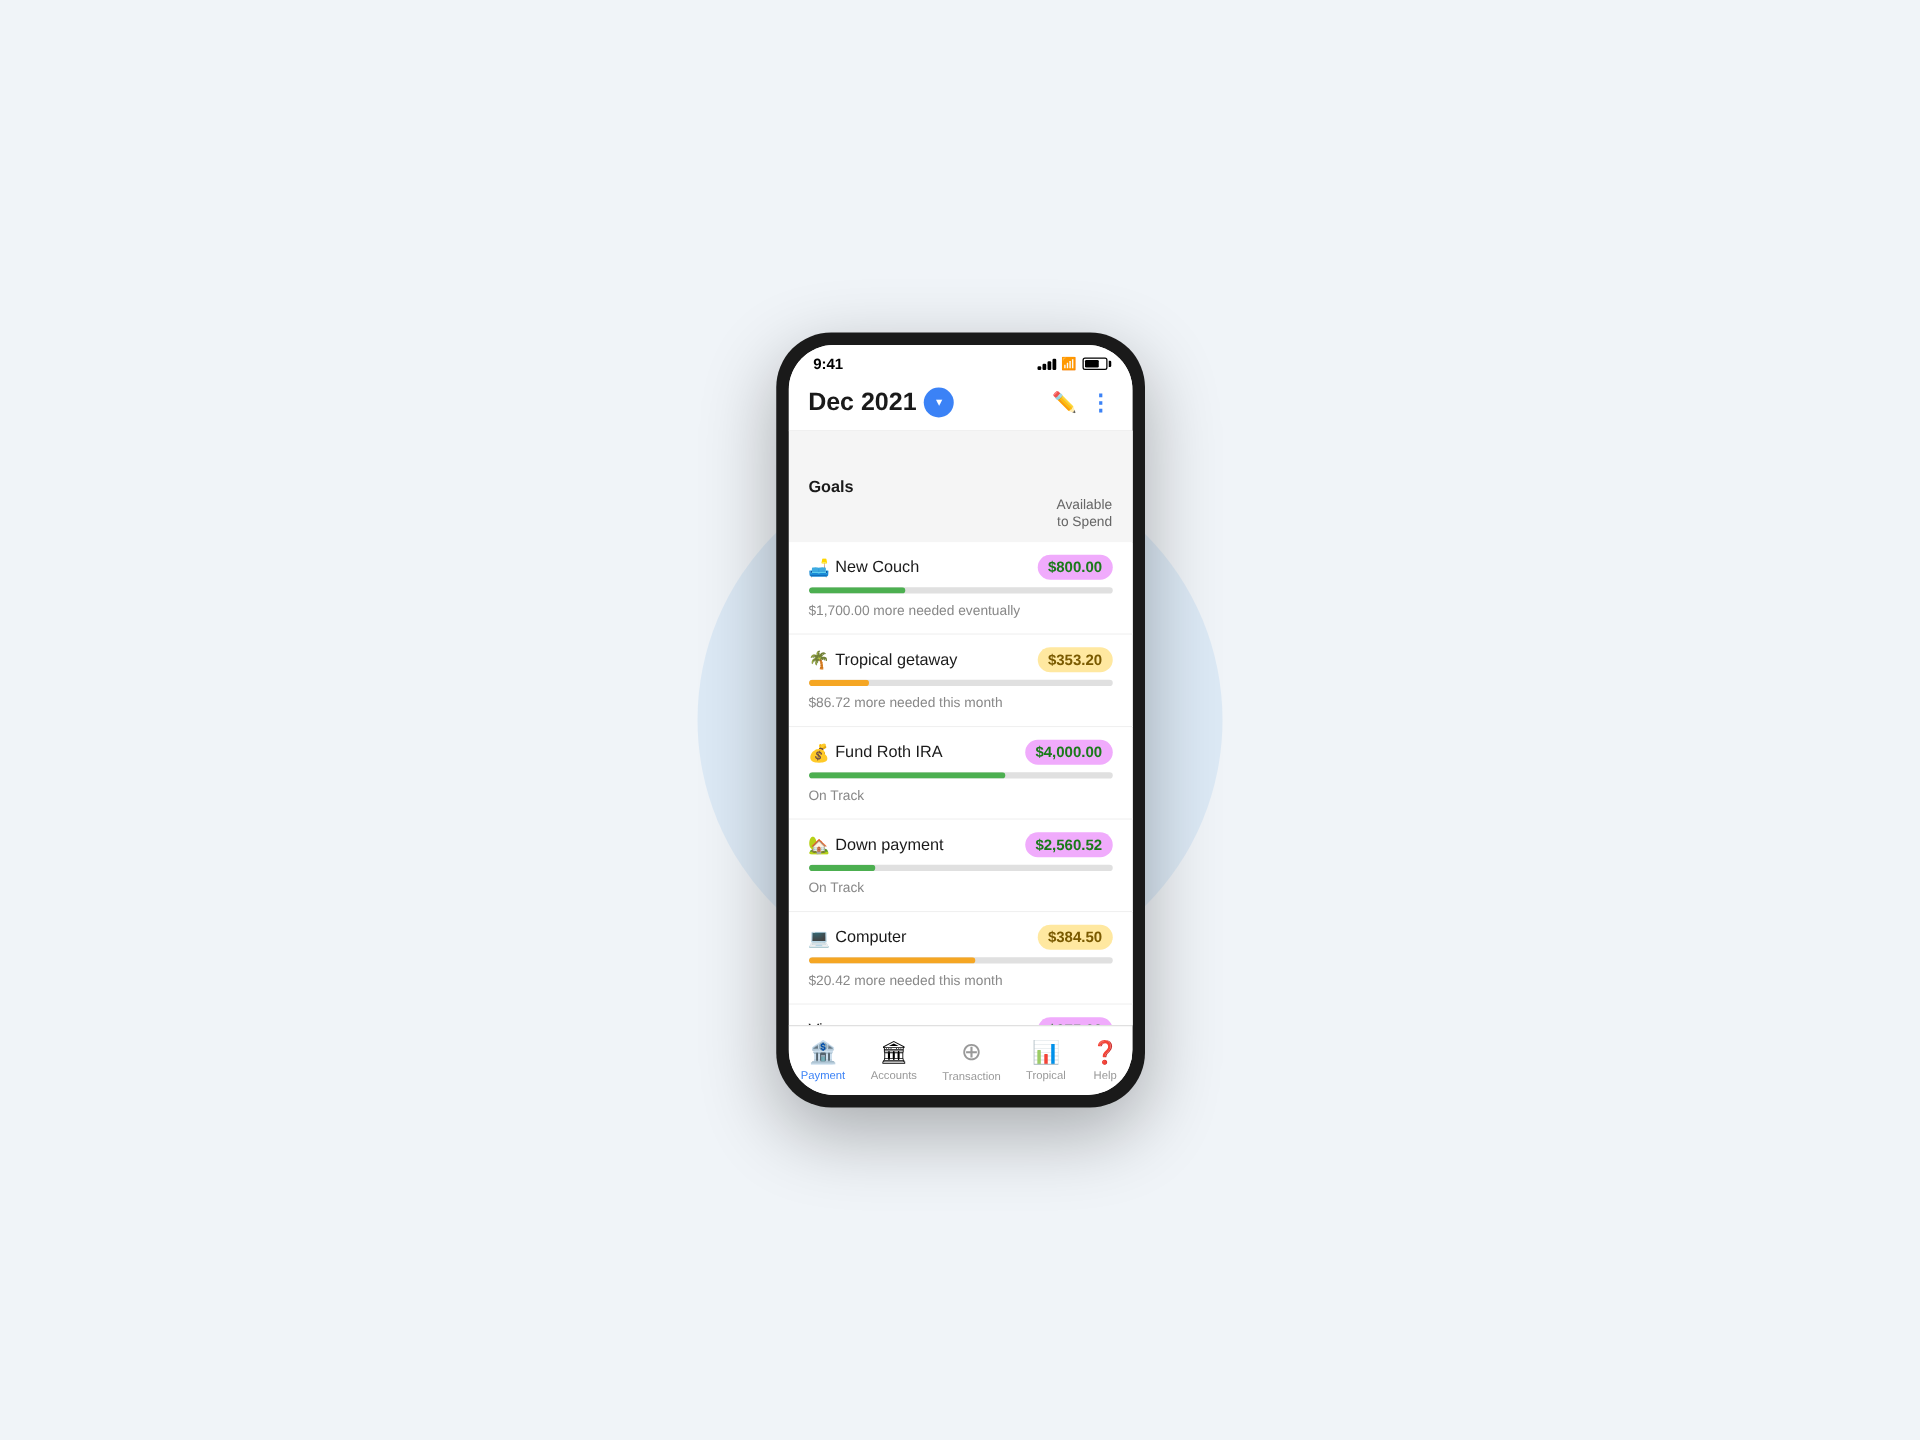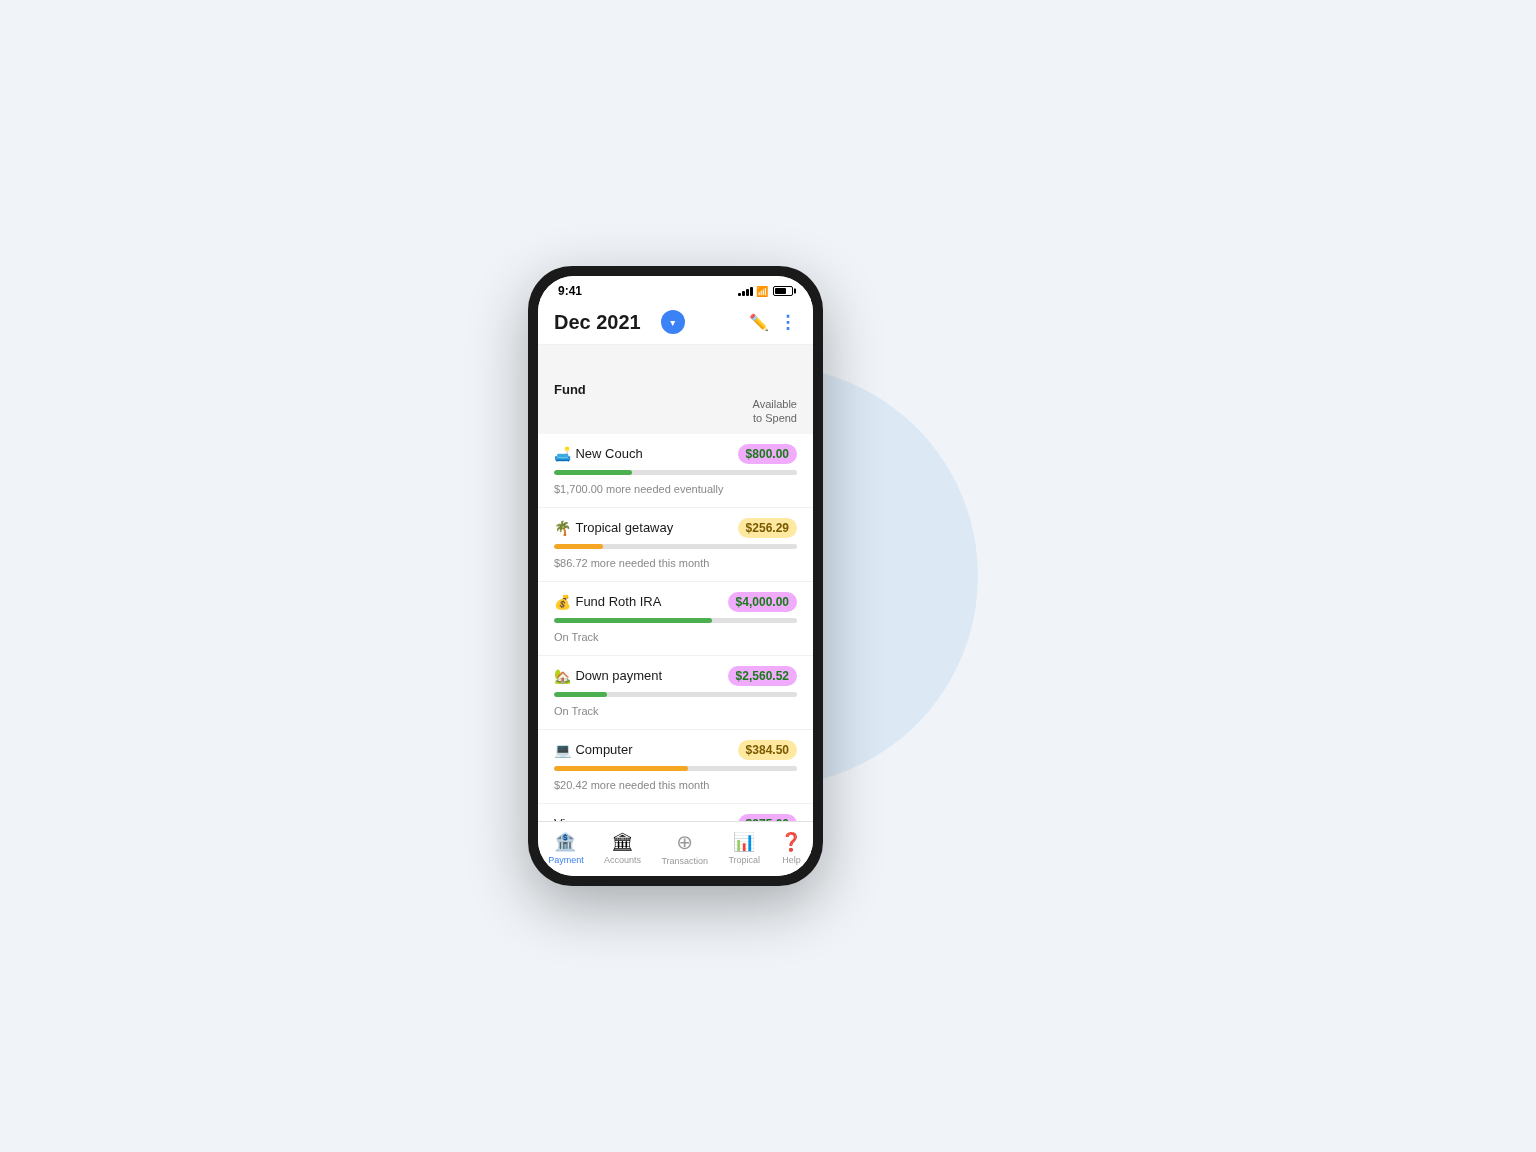--- a/index.html
+++ b/index.html
@@ -9,21 +9,21 @@
       justify-content: center;
       align-items: center;
       min-height: 100vh;
       font-family: -apple-system, BlinkMacSystemFont, 'Segoe UI', sans-serif;
     }
     .scene {
       width: 480px;
       height: 720px;
       position: relative;
       display: flex;
-      justify-content: flex-start;
+      justify-content: center;
       align-items: center;
     }
     .circle-bg {
       position: absolute;
       width: 420px;
       height: 420px;
       background: #dce9f5;
       border-radius: 50%;
       top: 50%;
       left: 50%;
@@ -116,21 +116,21 @@
       padding: 8px 16px 10px;
       display: flex;
       justify-content: space-between;
       align-items: center;
       border-bottom: 1px solid #f0f0f0;
       flex-shrink: 0;
     }
     .month-selector {
       display: flex;
       align-items: center;
-      gap: 20px;
+      gap: 6px;
     }
     .month-title {
       font-size: 20px;
       font-weight: 700;
       color: #1a1a1a;
     }
     .month-chevron {
       width: 24px;
       height: 24px;
       background: #3b82f6;
@@ -300,21 +300,21 @@
         </div>
         <div class="header-actions">
           <span class="edit-icon">✏️</span>
           <span class="more-icon">⋮</span>
         </div>
       </div>
 
       <div class="scroll-content">
 
         <div class="section-header">
-          <span class="section-title">Fund</span>
+          <span class="section-title">Goals</span>
           <span class="section-col-label">Available<br>to Spend</span>
         </div>
 
         <div>
 
           <div class="goal-item">
             <div class="goal-row">
               <span class="goal-name">
                 <span class="goal-emoji">🛋️</span>
                 New Couch
@@ -326,21 +326,21 @@
             </div>
             <span class="goal-subtitle">$1,700.00 more needed eventually</span>
           </div>
 
           <div class="goal-item">
             <div class="goal-row">
               <span class="goal-name">
                 <span class="goal-emoji">🌴</span>
                 Tropical getaway
               </span>
-              <span class="amount-badge badge-yellow">$256.29</span>
+              <span class="amount-badge badge-yellow">$353.20</span>
             </div>
             <div class="progress-bar-bg">
               <div class="progress-bar-fill fill-yellow" style="width:20%"></div>
             </div>
             <span class="goal-subtitle">$86.72 more needed this month</span>
           </div>
 
           <div class="goal-item">
             <div class="goal-row">
               <span class="goal-name">

